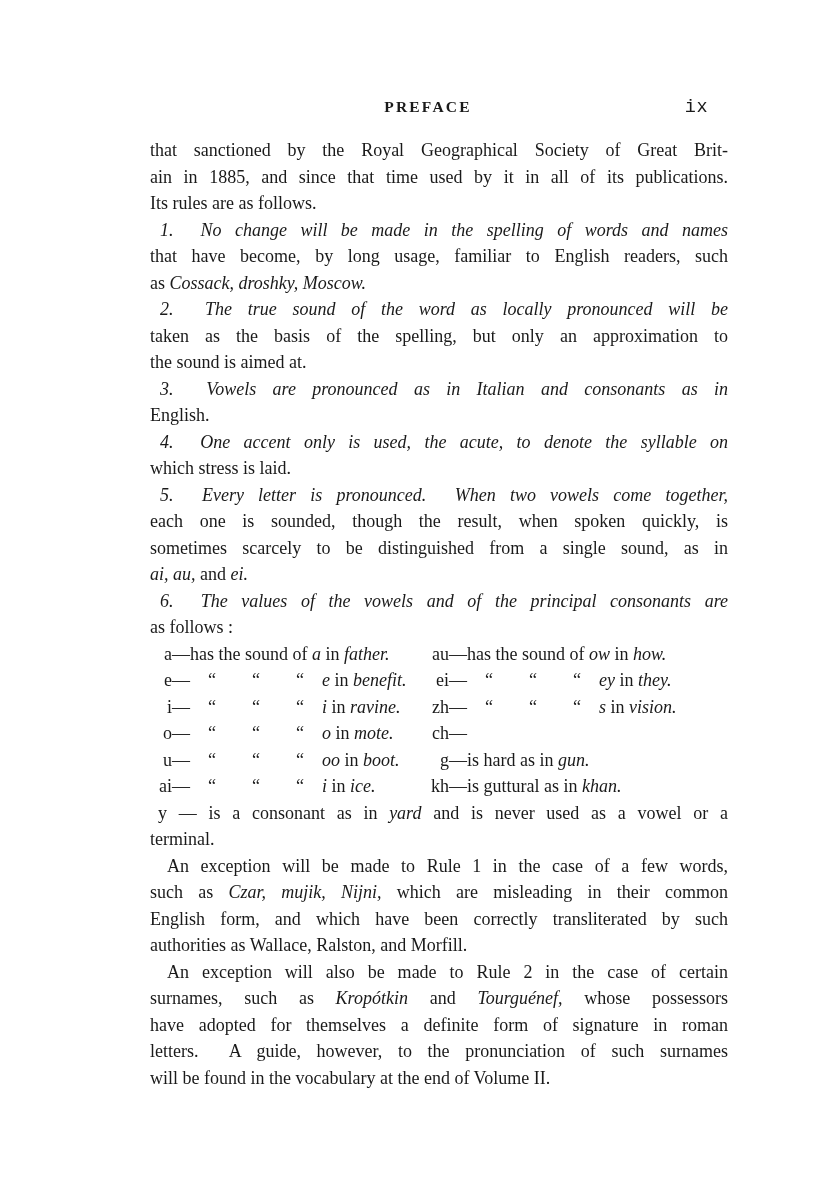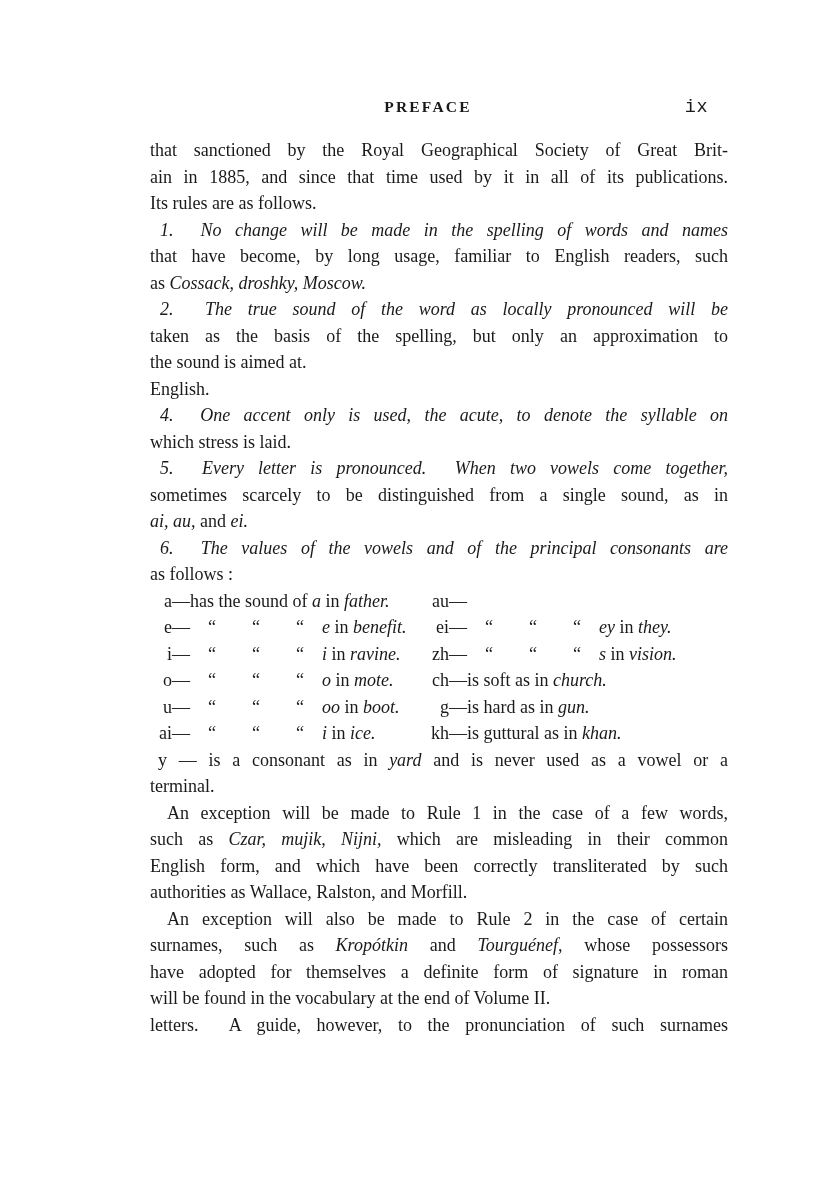--- a/index.html
+++ b/index.html
@@ -89,37 +89,40 @@
   <div class="text-block">
       <div class="ln">that sanctioned by the Royal Geographical Society of Great Brit-</div>
       <div class="ln">ain in 1885, and since that time used by it in all of its publications.</div>
       <div class="ln endp">Its rules are as follows.</div>
       <div class="ln ind-rule">1.&nbsp; No change will be made in the spelling of words and names</div>
       <div class="ln">that have become, by long usage, familiar to English readers, such</div>
       <div class="ln endp">as <em>Cossack, droshky, Moscow.</em></div>
       <div class="ln ind-rule">2.&nbsp; The true sound of the word as locally pronounced will be</div>
       <div class="ln">taken as the basis of the spelling, but only an approximation to</div>
       <div class="ln endp">the sound is aimed at.</div>
+      <div class="ln ind-rule">3.&nbsp; Vowels are pronounced as in Italian and consonants as in</div>
       <div class="ln endp">English.</div>
       <div class="ln ind-rule">4.&nbsp; One accent only is used, the acute, to denote the syllable on</div>
       <div class="ln endp">which stress is laid.</div>
       <div class="ln ind-rule">5.&nbsp; Every letter is pronounced.&nbsp; When two vowels come together,</div>
+      <div class="ln">each one is sounded, though the result, when spoken quickly, is</div>
       <div class="ln">sometimes scarcely to be distinguished from a single sound, as in</div>
       <div class="ln endp"><em>ai, au,</em> and <em>ei.</em></div>
       <div class="ln ind-rule">6.&nbsp; The values of the vowels and of the principal consonants are</div>
       <div class="ln endp">as follows :</div>
       <div class="trow">
         <span class="thalf tl">
           <span class="letter">a</span>
           <span class="tdash">—</span>
           <span class="cell">has the sound of <em>a</em> in <em>father.</em></span>
         </span>
         <span class="thalf tr">
           <span class="letter">au</span>
           <span class="tdash">—</span>
+          <span class="cell">has the sound of <em>ow</em> in <em>how.</em></span>
         </span>
       </div>
       <div class="trow">
         <span class="thalf tl">
           <span class="letter">e</span>
           <span class="tdash">—</span>
           <span class="cell"><span class="ditto">“</span><span class="ditto">“</span><span class="ditto">“</span><em>e</em> in <em>benefit.</em></span>
         </span>
         <span class="thalf tr">
           <span class="letter">ei</span>
@@ -141,21 +144,20 @@
       </div>
       <div class="trow">
         <span class="thalf tl">
           <span class="letter">o</span>
           <span class="tdash">—</span>
           <span class="cell"><span class="ditto">“</span><span class="ditto">“</span><span class="ditto">“</span><em>o</em> in <em>mote.</em></span>
         </span>
         <span class="thalf tr">
           <span class="letter">ch</span>
           <span class="tdash">—</span>
-          <span class="cell">is soft as in <em>church.</em></span>
         </span>
       </div>
       <div class="trow">
         <span class="thalf tl">
           <span class="letter">u</span>
           <span class="tdash">—</span>
           <span class="cell"><span class="ditto">“</span><span class="ditto">“</span><span class="ditto">“</span><em>oo</em> in <em>boot.</em></span>
         </span>
         <span class="thalf tr">
           <span class="letter">g</span>
@@ -177,16 +179,16 @@
       </div>
       <div class="ln ind-y">y — is a consonant as in <em>yard</em> and is never used as a vowel or a</div>
       <div class="ln endp">terminal.</div>
       <div class="ln ind-para">An exception will be made to Rule 1 in the case of a few words,</div>
       <div class="ln">such as <em>Czar, mujik, Nijni,</em> which are misleading in their common</div>
       <div class="ln">English form, and which have been correctly transliterated by such</div>
       <div class="ln endp">authorities as Wallace, Ralston, and Morfill.</div>
       <div class="ln ind-para">An exception will also be made to Rule 2 in the case of certain</div>
       <div class="ln">surnames, such as <em>Kropótkin</em> and <em>Tourguénef,</em> whose possessors</div>
       <div class="ln">have adopted for themselves a definite form of signature in roman</div>
+      <div class="ln">letters.&nbsp; A guide, however, to the pronunciation of such surnames</div>
       <div class="ln endp">will be found in the vocabulary at the end of Volume II.</div>
-      <div class="ln">letters.&nbsp; A guide, however, to the pronunciation of such surnames</div>
     </div>
 </div>
 
 </body></html>

